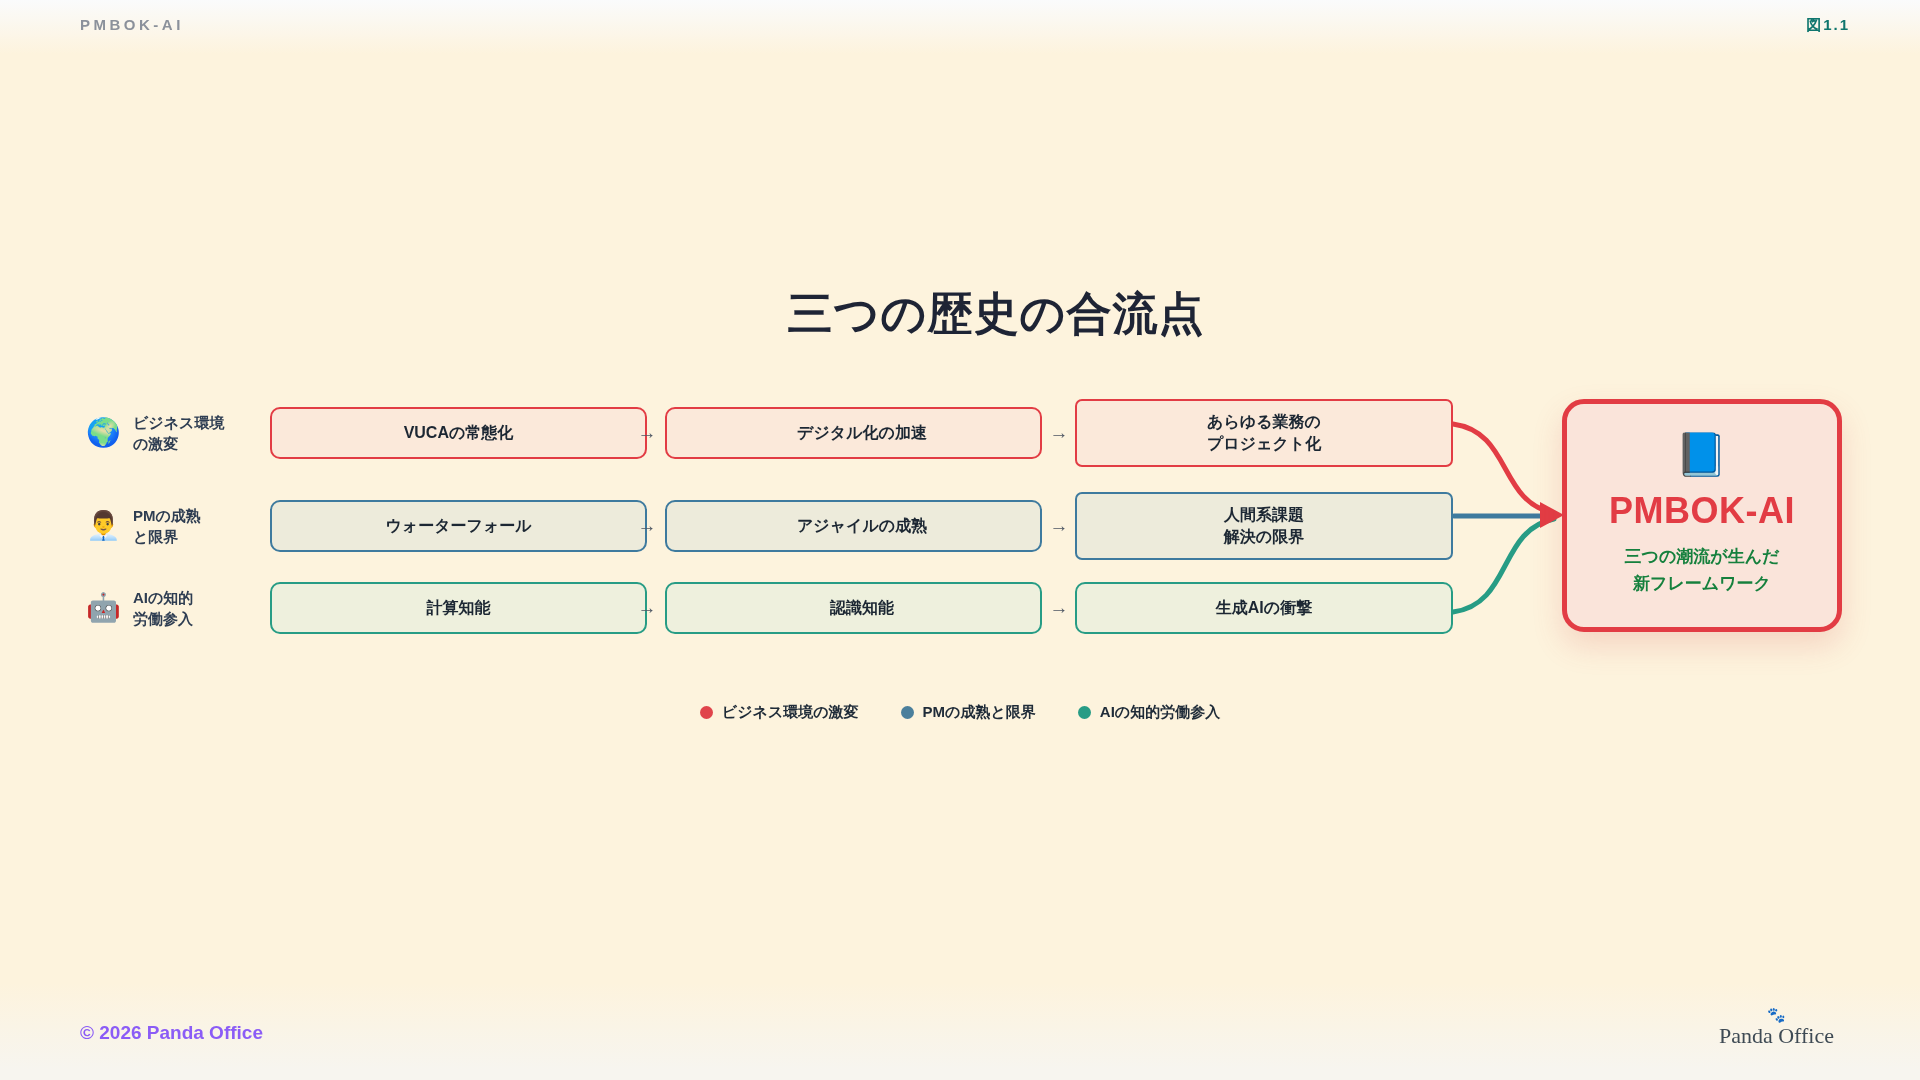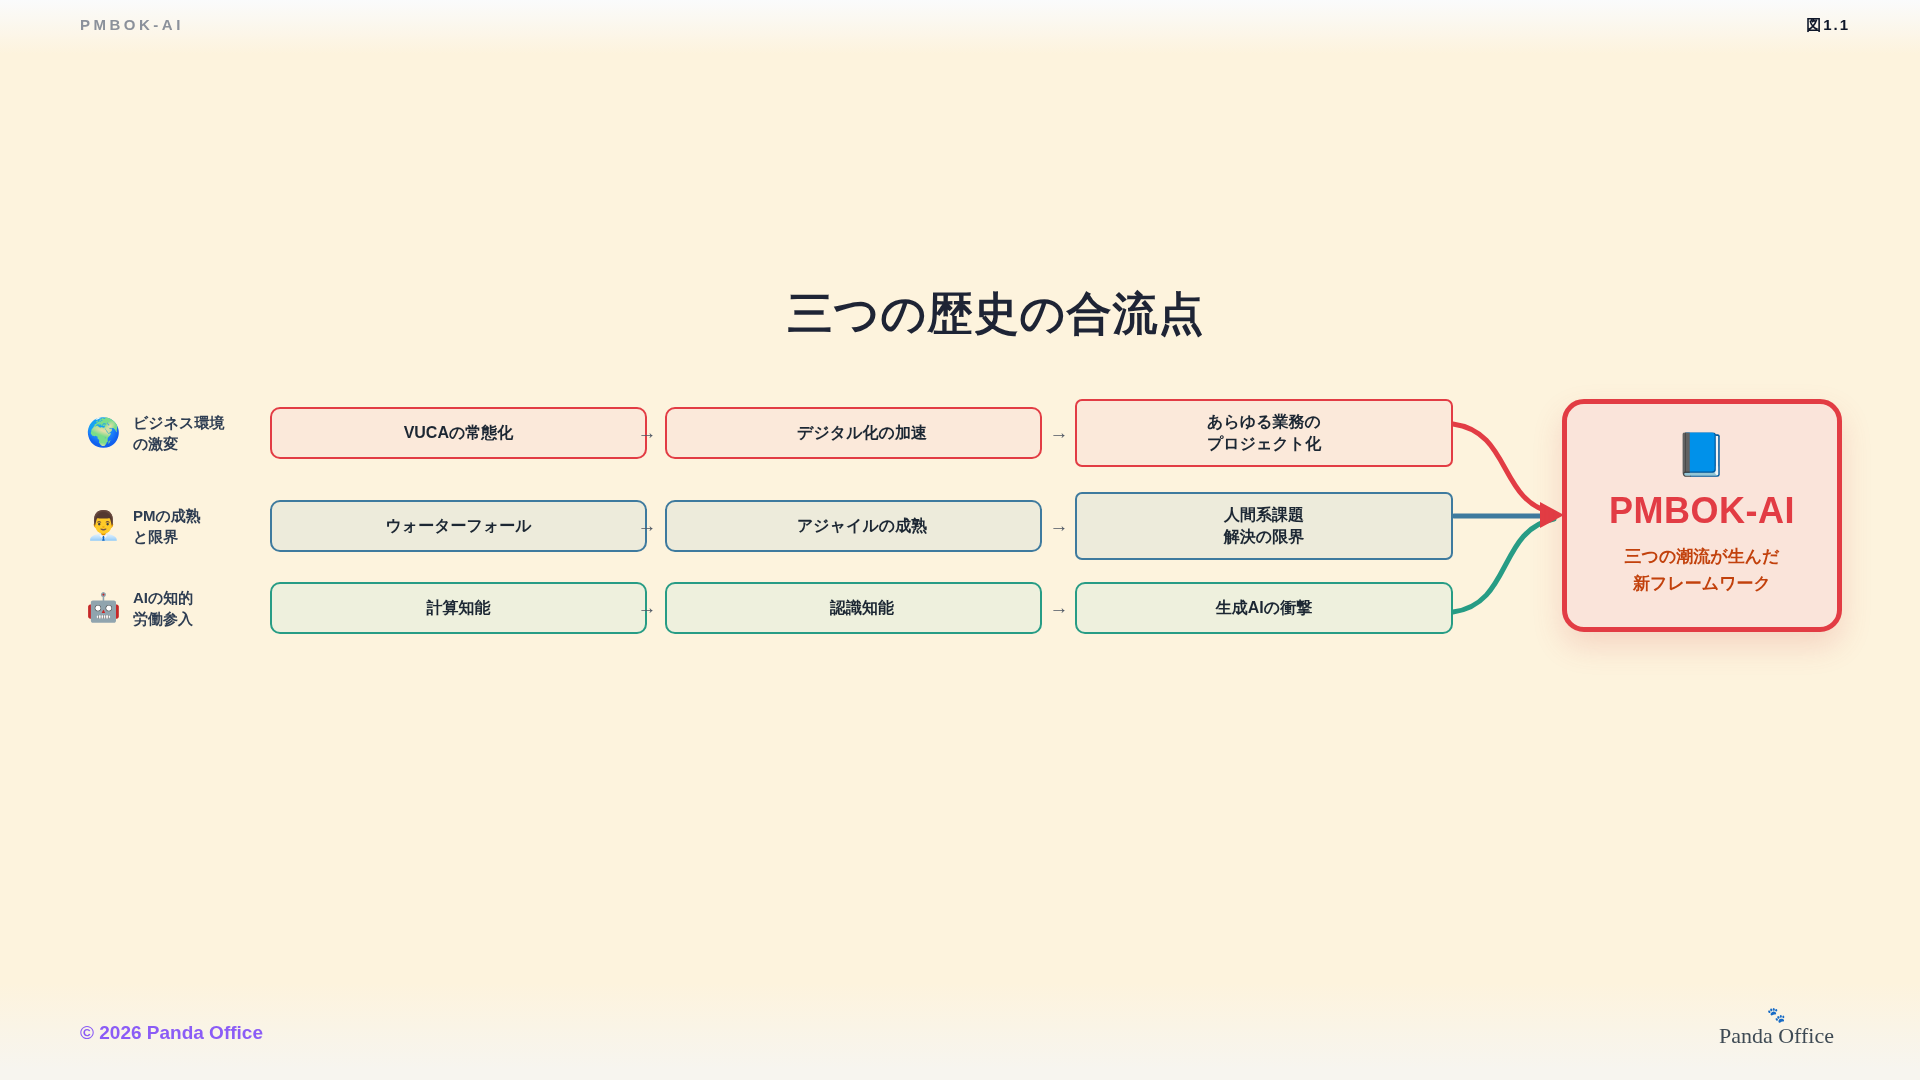--- a/index.html
+++ b/index.html
@@ -9,21 +9,21 @@
     background:linear-gradient(180deg,#fafbfc 0%,#fdf3dd 5%,#fdf3dd 91%,#f7f5ef 99%);
     position:relative;overflow:hidden;
     color:#1f2b38;
   }
   .stage{position:absolute;inset:0;width:1920px;height:1080px;}
 
   
   .brand{position:absolute;left:80px;top:16px;font-size:15px;font-weight:700;
          letter-spacing:3.5px;color:#8b919b;}
   .fig-label{position:absolute;right:70px;top:16px;font-size:15px;font-weight:700;
-         letter-spacing:2px;color:#0f172a;}
+         letter-spacing:2px;color:#0f766e;}
 
   
   .page-title{position:absolute;top:284px;left:0;width:100%;text-align:center;
         font-size:45px;font-weight:800;color:#1e2435;letter-spacing:1px;}
 
   
   .row{position:absolute;left:0;right:0;height:0;}
   .row > *{position:absolute;transform:translateY(-50%);}
   .row-icon{left:86px;font-size:28px;line-height:1;}
   .row-label{left:133px;font-size:15px;font-weight:700;color:#2e3d52;
@@ -44,21 +44,21 @@
   
   .connectors{position:absolute;inset:0;pointer-events:none;}
 
   
   .result-box{position:absolute;left:1562px;top:399px;width:280px;height:233px;
         box-sizing:border-box;border:5px solid #e23c44;border-radius:22px;
         background:#fae4da;display:flex;flex-direction:column;align-items:center;
         justify-content:center;box-shadow:0 14px 30px rgba(210,80,80,0.18);}
   .result-icon{font-size:42px;line-height:1;margin-bottom:14px;}
   .result-title{font-size:36px;font-weight:800;color:#e23c44;letter-spacing:0.5px;}
-  .result-subtitle{margin-top:12px;font-size:17px;font-weight:600;color:#c2410c;
+  .result-subtitle{margin-top:12px;font-size:17px;font-weight:600;color:#15803d;
         text-align:center;line-height:1.55;white-space:pre-line;}
 
   
   .legend{position:absolute;top:703px;left:0;width:100%;display:flex;
         justify-content:center;align-items:center;gap:42px;}
   .legend-item{display:flex;align-items:center;gap:9px;}
   .legend-dot{width:13px;height:13px;border-radius:50%;}
   .legend-dot.d0{background:#e0444b;} .legend-dot.d1{background:#4b7f9c;}
   .legend-dot.d2{background:#279c85;}
   .legend-label{font-size:15px;font-weight:700;color:#1f2b38;}
@@ -124,20 +124,34 @@
     <div class="sbox c3">生成AIの衝撃</div>
   </div>
 
   <div class="result-box">
     <div class="result-icon">📘</div>
     <div class="result-title">PMBOK-AI</div>
     <div class="result-subtitle">三つの潮流が生んだ
 新フレームワーク</div>
   </div>
 
+  <div class="legend">
+    <div class="legend-item">
+      <span class="legend-dot d0"></span>
+      <span class="legend-label">ビジネス環境の激変</span>
+    </div>
+    <div class="legend-item">
+      <span class="legend-dot d1"></span>
+      <span class="legend-label">PMの成熟と限界</span>
+    </div>
+    <div class="legend-item">
+      <span class="legend-dot d2"></span>
+      <span class="legend-label">AIの知的労働参入</span>
+    </div>
+  </div>
 
   <div class="copyright">© 2026 Panda Office</div>
   <div class="logo">
     <span class="logo-paw">🐾</span>
     <span class="logo-text">Panda Office</span>
   </div>
 
 </div>
 
 </body></html>

